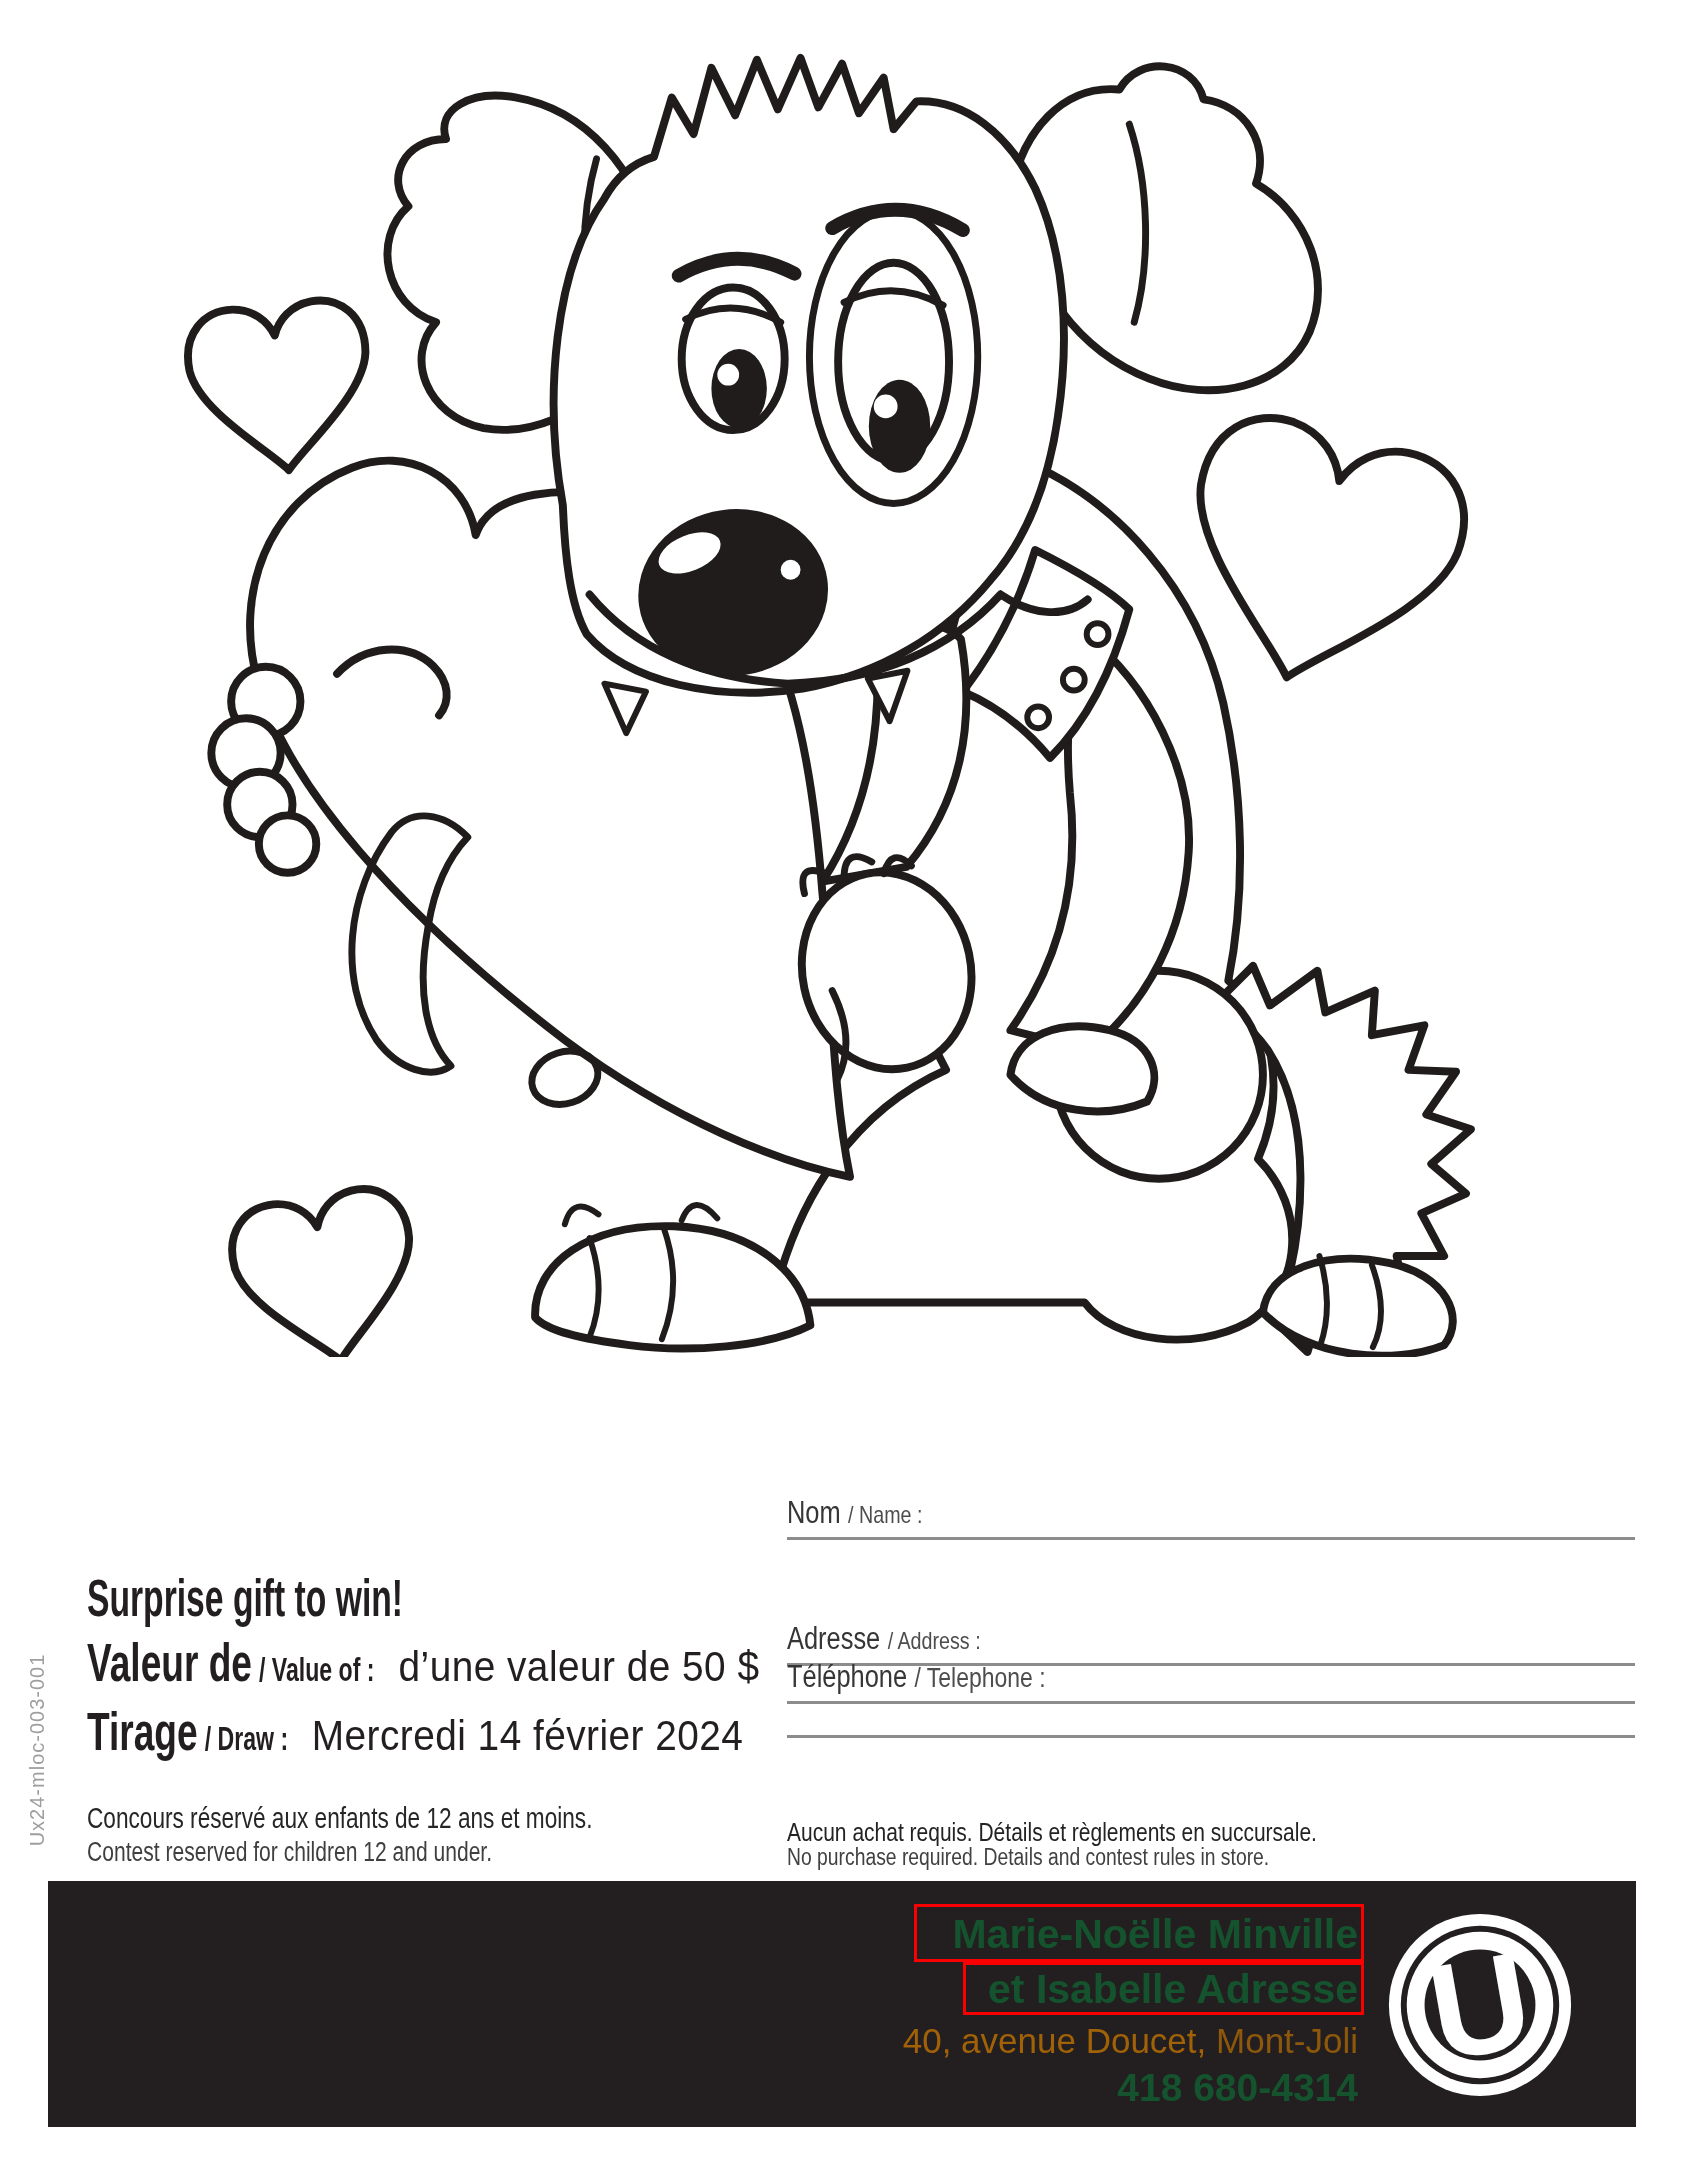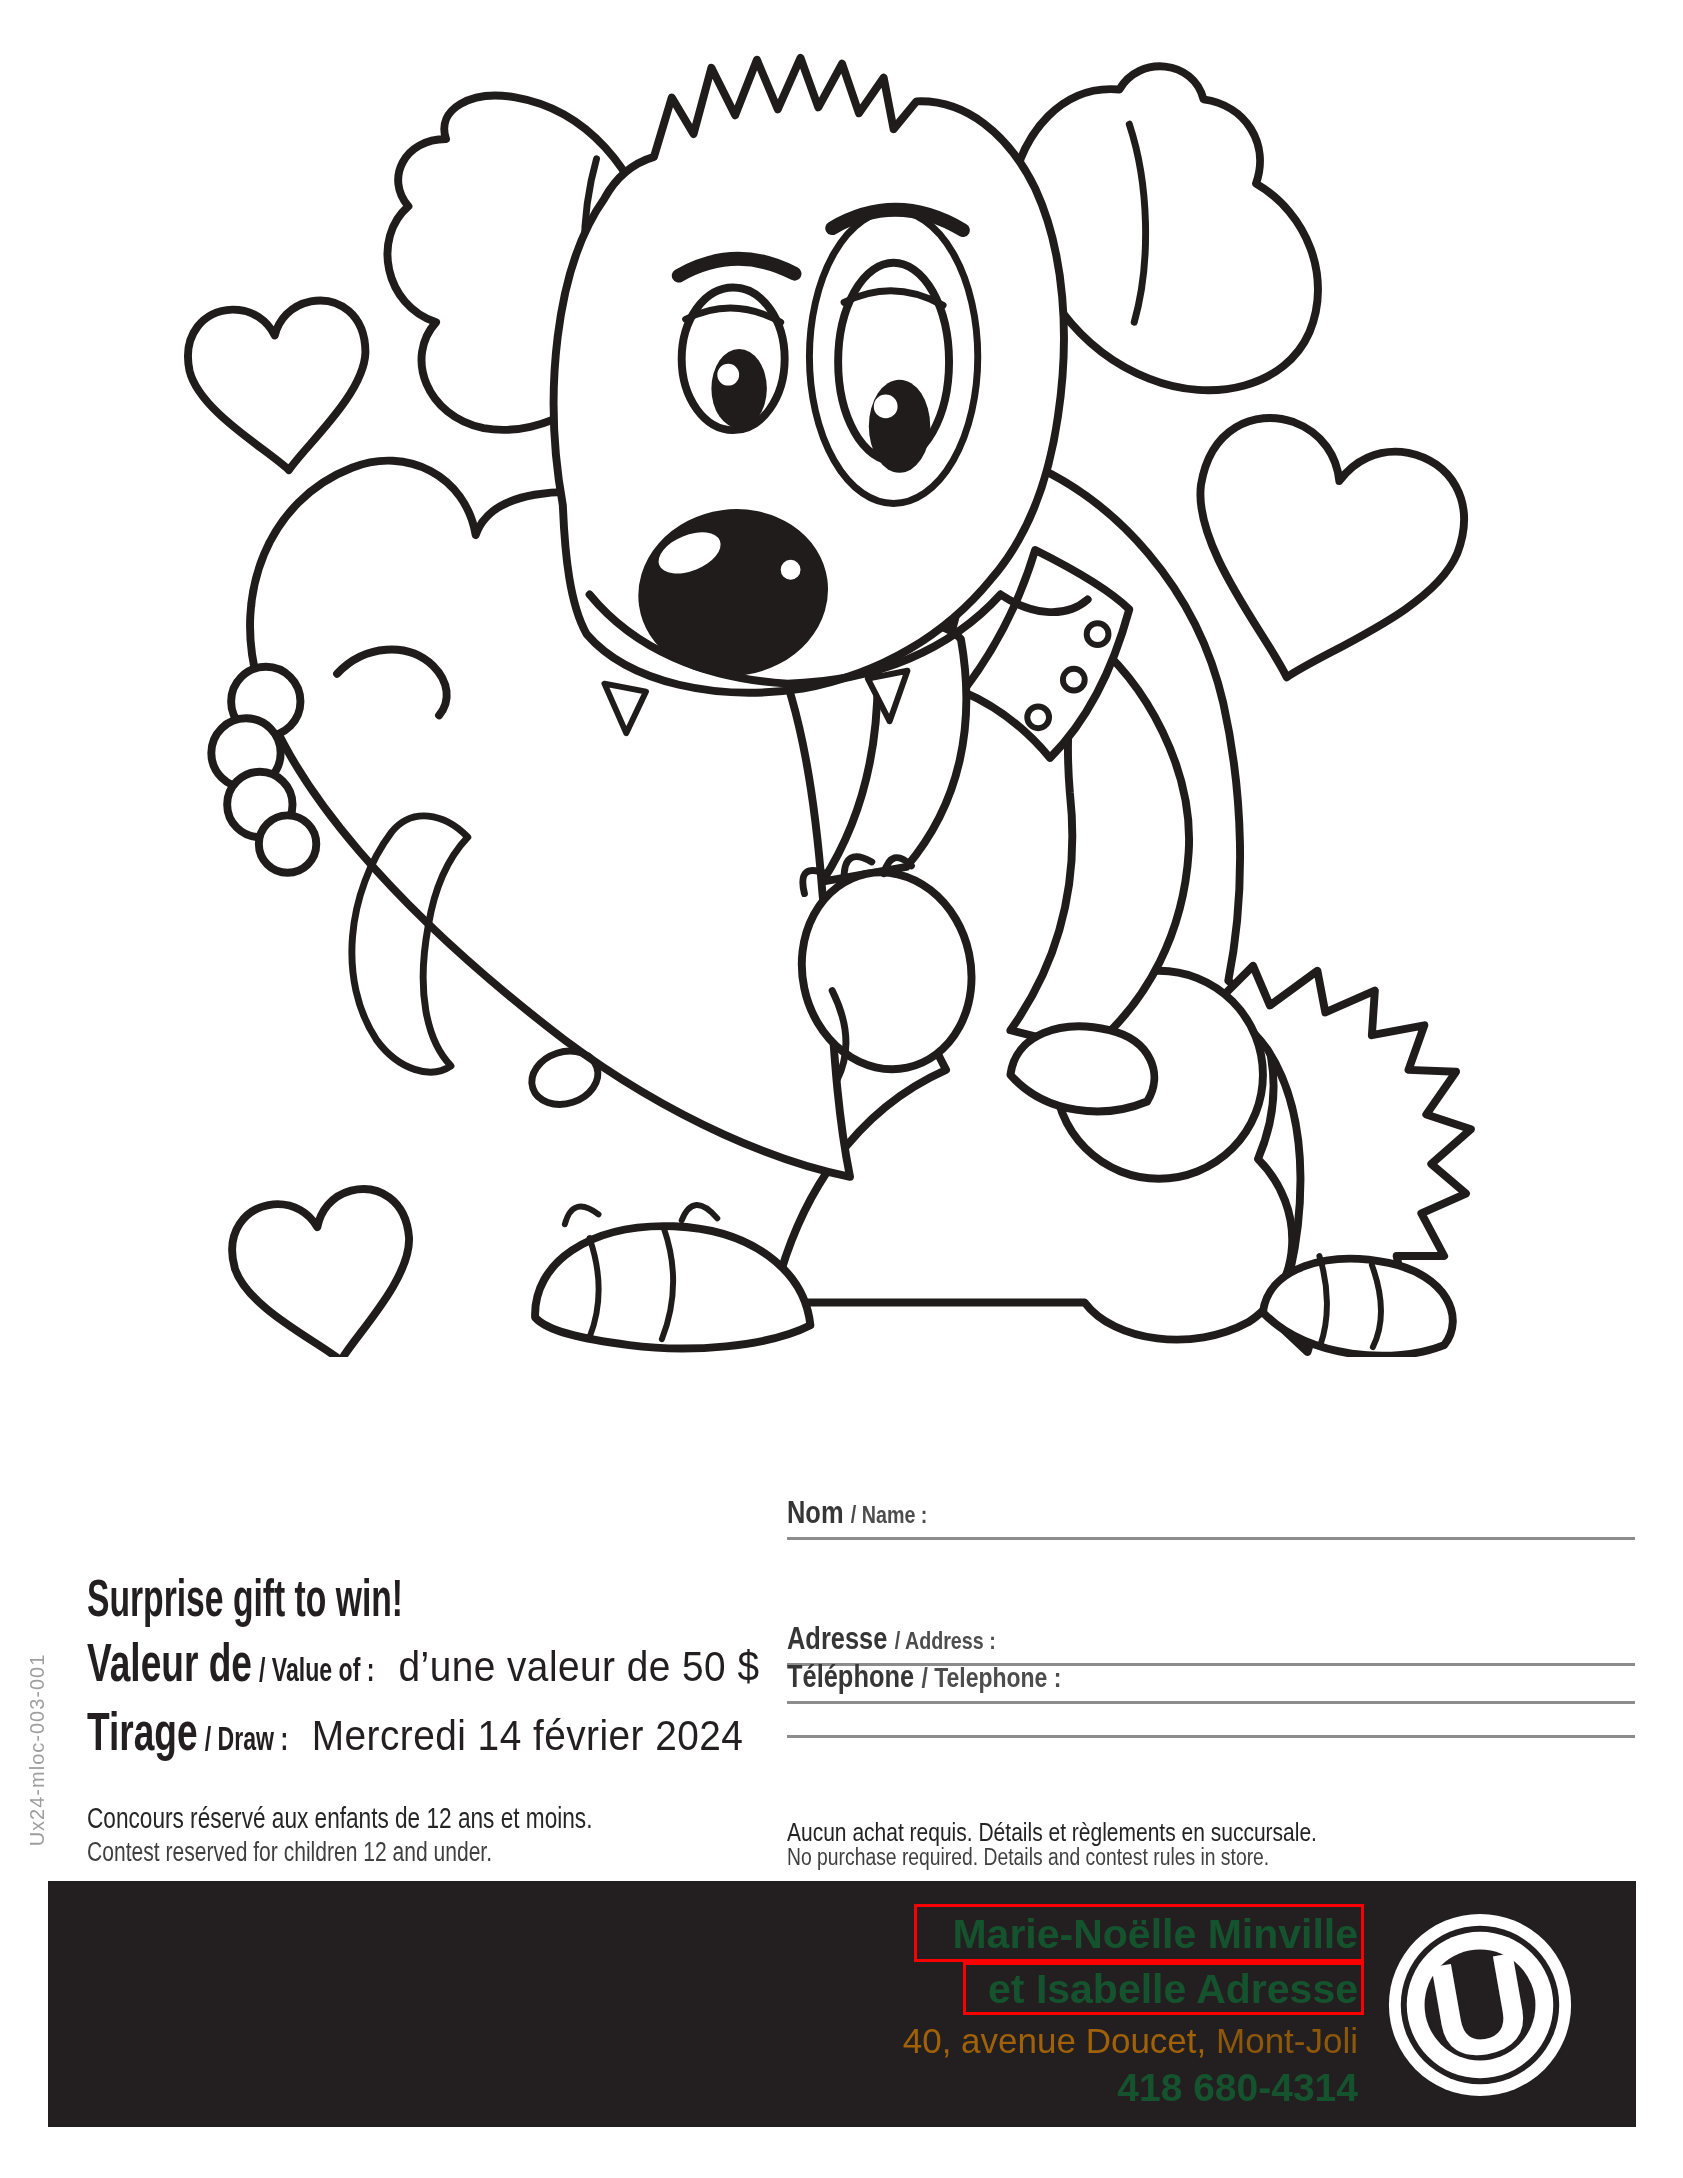--- a/index.html
+++ b/index.html
@@ -10,21 +10,21 @@
   
   .h1{font-size:77px;font-weight:800;line-height:63px;letter-spacing:-1px;transform:scaleX(.66);transform-origin:0 0;}
   .h2{font-size:51px;font-weight:700;transform:scaleX(.66);transform-origin:0 0;}
   .rowline{transform:scaleX(.70);transform-origin:0 0;white-space:nowrap;}
   .lblBig{font-size:53px;font-weight:800;}
   .lblSm{font-size:33px;font-weight:700;margin-left:10px;}
   .val{font-size:42px;font-weight:400;margin-left:34px;display:inline-block;transform:scaleX(1.32);transform-origin:0 50%;letter-spacing:0.5px;}
   .elig1{font-size:29px;transform:scaleX(.78);transform-origin:0 0;color:#262626;}
   .elig2{font-size:27px;transform:scaleX(.78);transform-origin:0 0;color:#3f3f3f;}
   
-  .field{position:absolute;left:787px;width:848px;border-bottom:3px solid #8c8c8c;font-weight:bold;}
+  .field{position:absolute;left:787px;width:848px;border-bottom:3px solid #8c8c8c;}
   .flabel{position:absolute;left:0;bottom:6px;white-space:nowrap;transform:scaleX(.82);transform-origin:0 100%;}
   .ffr{font-size:31px;color:#363636;}
   .fen{font-size:24px;color:#4d4d4d;margin-left:9px;}
   .fine1{font-size:25px;transform:scaleX(.84);transform-origin:0 0;color:#232323;}
   .fine2{font-size:23px;transform:scaleX(.84);transform-origin:0 0;color:#414141;}
   
   .banner{position:absolute;left:48px;top:1881px;width:1588px;height:246px;background:#231f20;}
   .btxt{position:absolute;right:325px;text-align:right;color:#14532d;white-space:nowrap;}
   .redbox{position:absolute;border:3px solid #fb0000;box-sizing:border-box;background:transparent;}
   .vcode{position:absolute;left:37px;top:1750px;transform:translate(-50%,-50%) rotate(-90deg);

